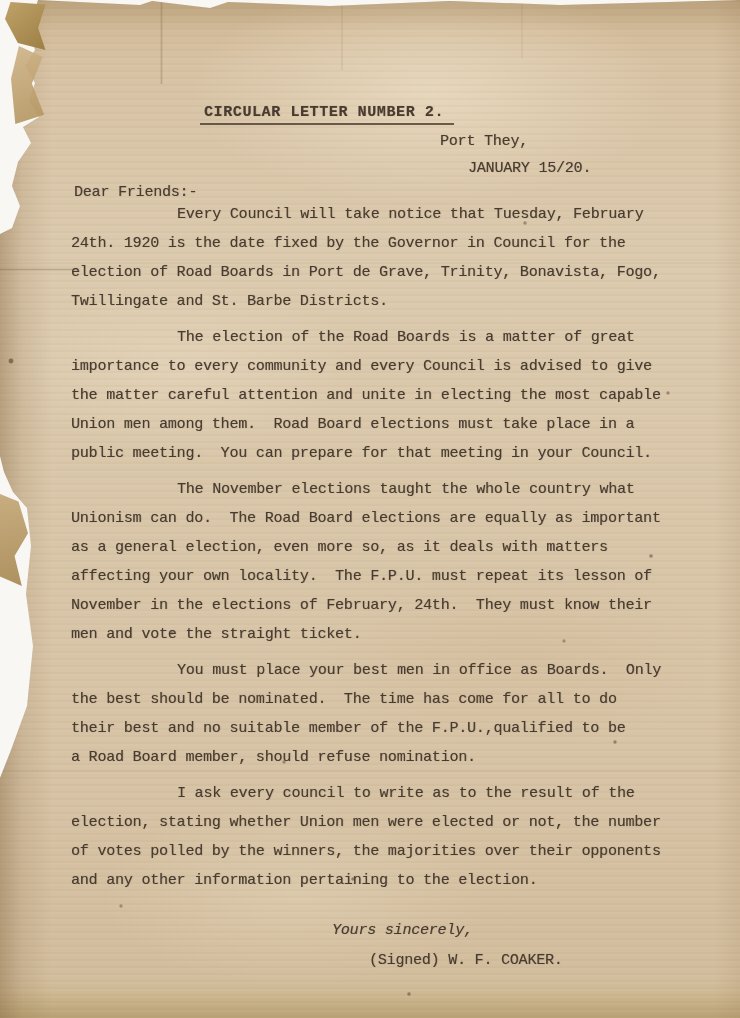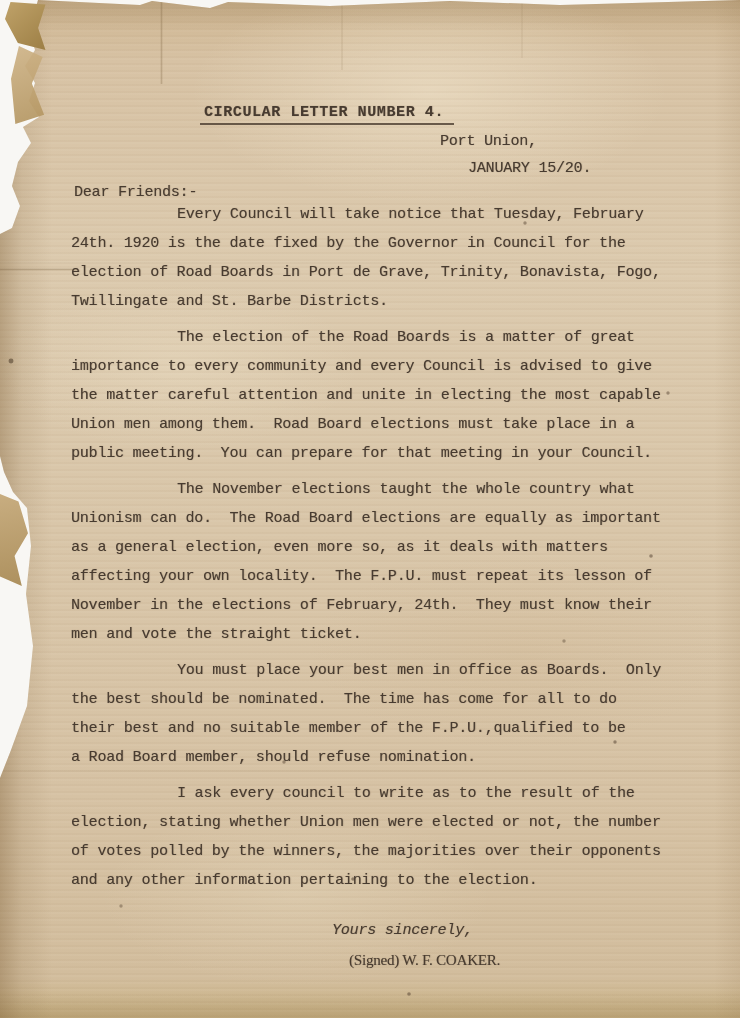--- a/index.html
+++ b/index.html
@@ -102,36 +102,36 @@
     border-bottom:2.5px solid rgba(70,56,44,0.78);
   }
   .place-line{position:absolute;left:440px;top:133px;}
   .date-line{position:absolute;left:468px;top:160px;}
   .salutation{position:absolute;left:74px;top:184px;}
   .letter-body{position:absolute;left:71px;top:200px;width:616px;}
   .letter-body p{
     margin:0 0 7px 0;line-height:29px;text-indent:106px;
   }
   .closing-line{position:absolute;left:332px;top:922px;font-style:italic;}
-  .signature-line{position:absolute;left:349px;top:952px;font-family:Liberation Serif, serif;}
+  .signature-line{position:absolute;left:369px;top:952px;}
 </style>
 </head>
 <body>
 
 <div class="stage">
 
   <div class="paper"></div>
 
   <div class="torn-flap-dark"></div>
   <div class="torn-flap-light"></div>
   <div class="torn-strip-mid"></div>
   <div class="speck-field"></div>
 
-  <div class="ink letter-title">CIRCULAR LETTER NUMBER 4.</div>
-  <div class="ink place-line">Port Union,</div>
+  <div class="ink letter-title">CIRCULAR LETTER NUMBER 2.</div>
+  <div class="ink place-line">Port They,</div>
   <div class="ink date-line">JANUARY 15/20.</div>
   <div class="ink salutation">Dear Friends:-</div>
 
   <div class="letter-body">
     <p class="ink">Every Council will take notice that Tuesday, February
 24th. 1920 is the date fixed by the Governor in Council for the
 election of Road Boards in Port de Grave, Trinity, Bonavista, Fogo,
 Twillingate and St. Barbe Districts.</p>
     <p class="ink">The election of the Road Boards is a matter of great
 importance to every community and every Council is advised to give

